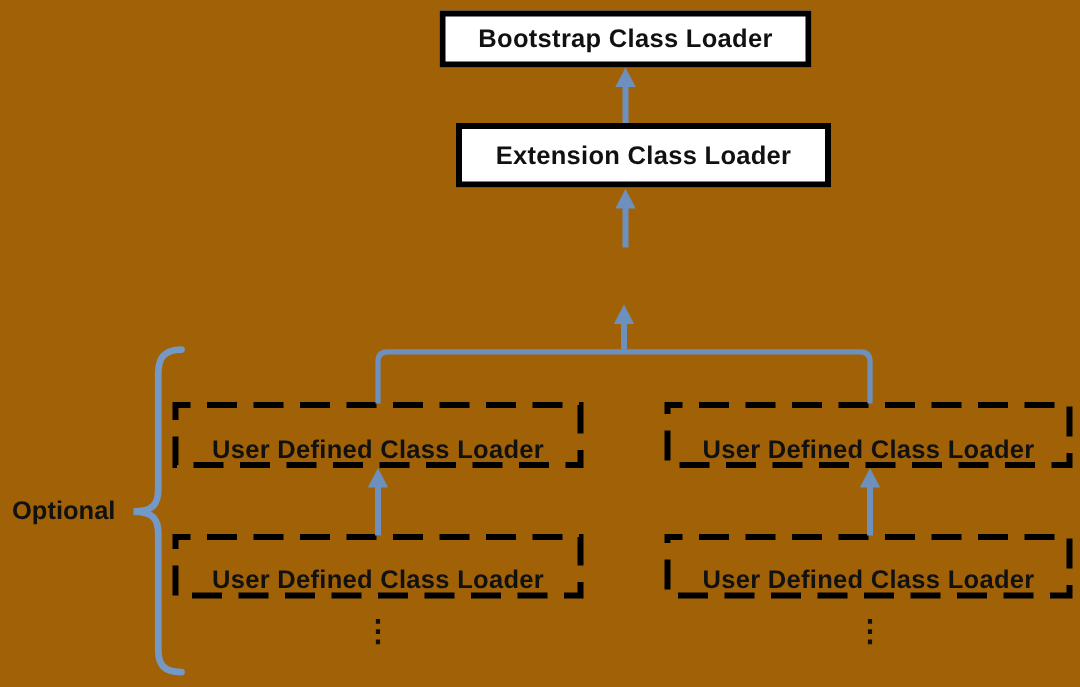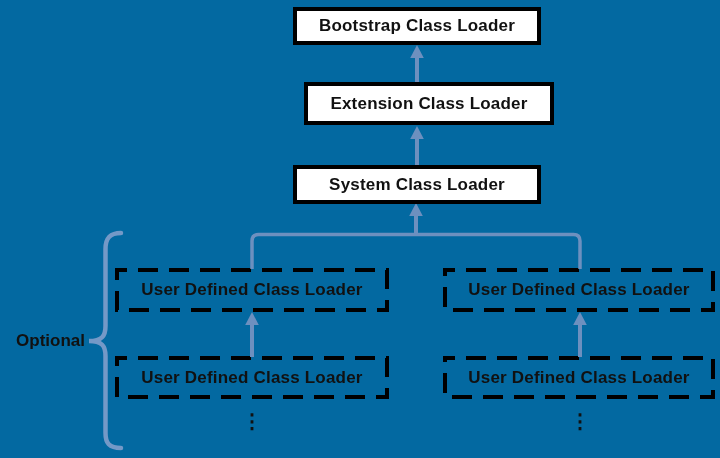--- a/index.html
+++ b/index.html
@@ -1,31 +1,31 @@
 <!DOCTYPE html>
 <html><head>
 <meta charset="utf-8">
 <style>
   html,body{margin:0;padding:0;background:#fff;}
   #stage{
-    position:relative;width:720px;height:458px;background:#0369a1;
+    position:relative;width:720px;height:458px;background:#a16207;
     font-family:"Liberation Sans",sans-serif;overflow:hidden;
   }
   svg.layer{position:absolute;left:0;top:0;}
   .solid-box{
     position:absolute;box-sizing:border-box;border:4px solid #000;background:#fff;
     display:flex;align-items:center;justify-content:center;
     font-weight:bold;font-size:17px;color:#111;letter-spacing:.2px;
   }
   .dash-label{
-    position:absolute;display:flex;align-items:center;justify-content:center;
+    position:absolute;display:flex;align-items:flex-end;justify-content:center;
     font-weight:bold;font-size:17px;color:#111;letter-spacing:.2px;
   }
   .optional{
-    position:absolute;left:0;top:331px;width:85px;text-align:right;
+    position:absolute;left:0;top:331px;width:85px;text-align:center;
     font-weight:bold;font-size:17px;color:#111;
   }
   .ellipsis{
     position:absolute;top:411px;transform:translateX(-50%);
     font-weight:bold;font-size:20px;line-height:1;color:#111;
   }
 </style>
 </head>
 <body>
 
@@ -69,23 +69,20 @@
   </svg>
 
   <div class="solid-box" style="left:293px;top:7px;width:248px;height:38px;">
     <span>Bootstrap Class Loader</span>
   </div>
 
   <div class="solid-box" style="left:292px;top:82px;width:250px;height:43px;margin-left:12px;">
     <span>Extension Class Loader</span>
   </div>
 
-  <div class="solid-box" style="left:293px;top:165px;width:248px;height:39px;">
-    <span>System Class Loader</span>
-  </div>
 
   <div class="dash-label" style="left:117px;top:270px;width:270px;height:40px;">
     <span>User Defined Class Loader</span>
   </div>
 
   <div class="dash-label" style="left:117px;top:358px;width:270px;height:39px;">
     <span>User Defined Class Loader</span>
   </div>
 
   <div class="dash-label" style="left:445px;top:270px;width:268px;height:40px;">

